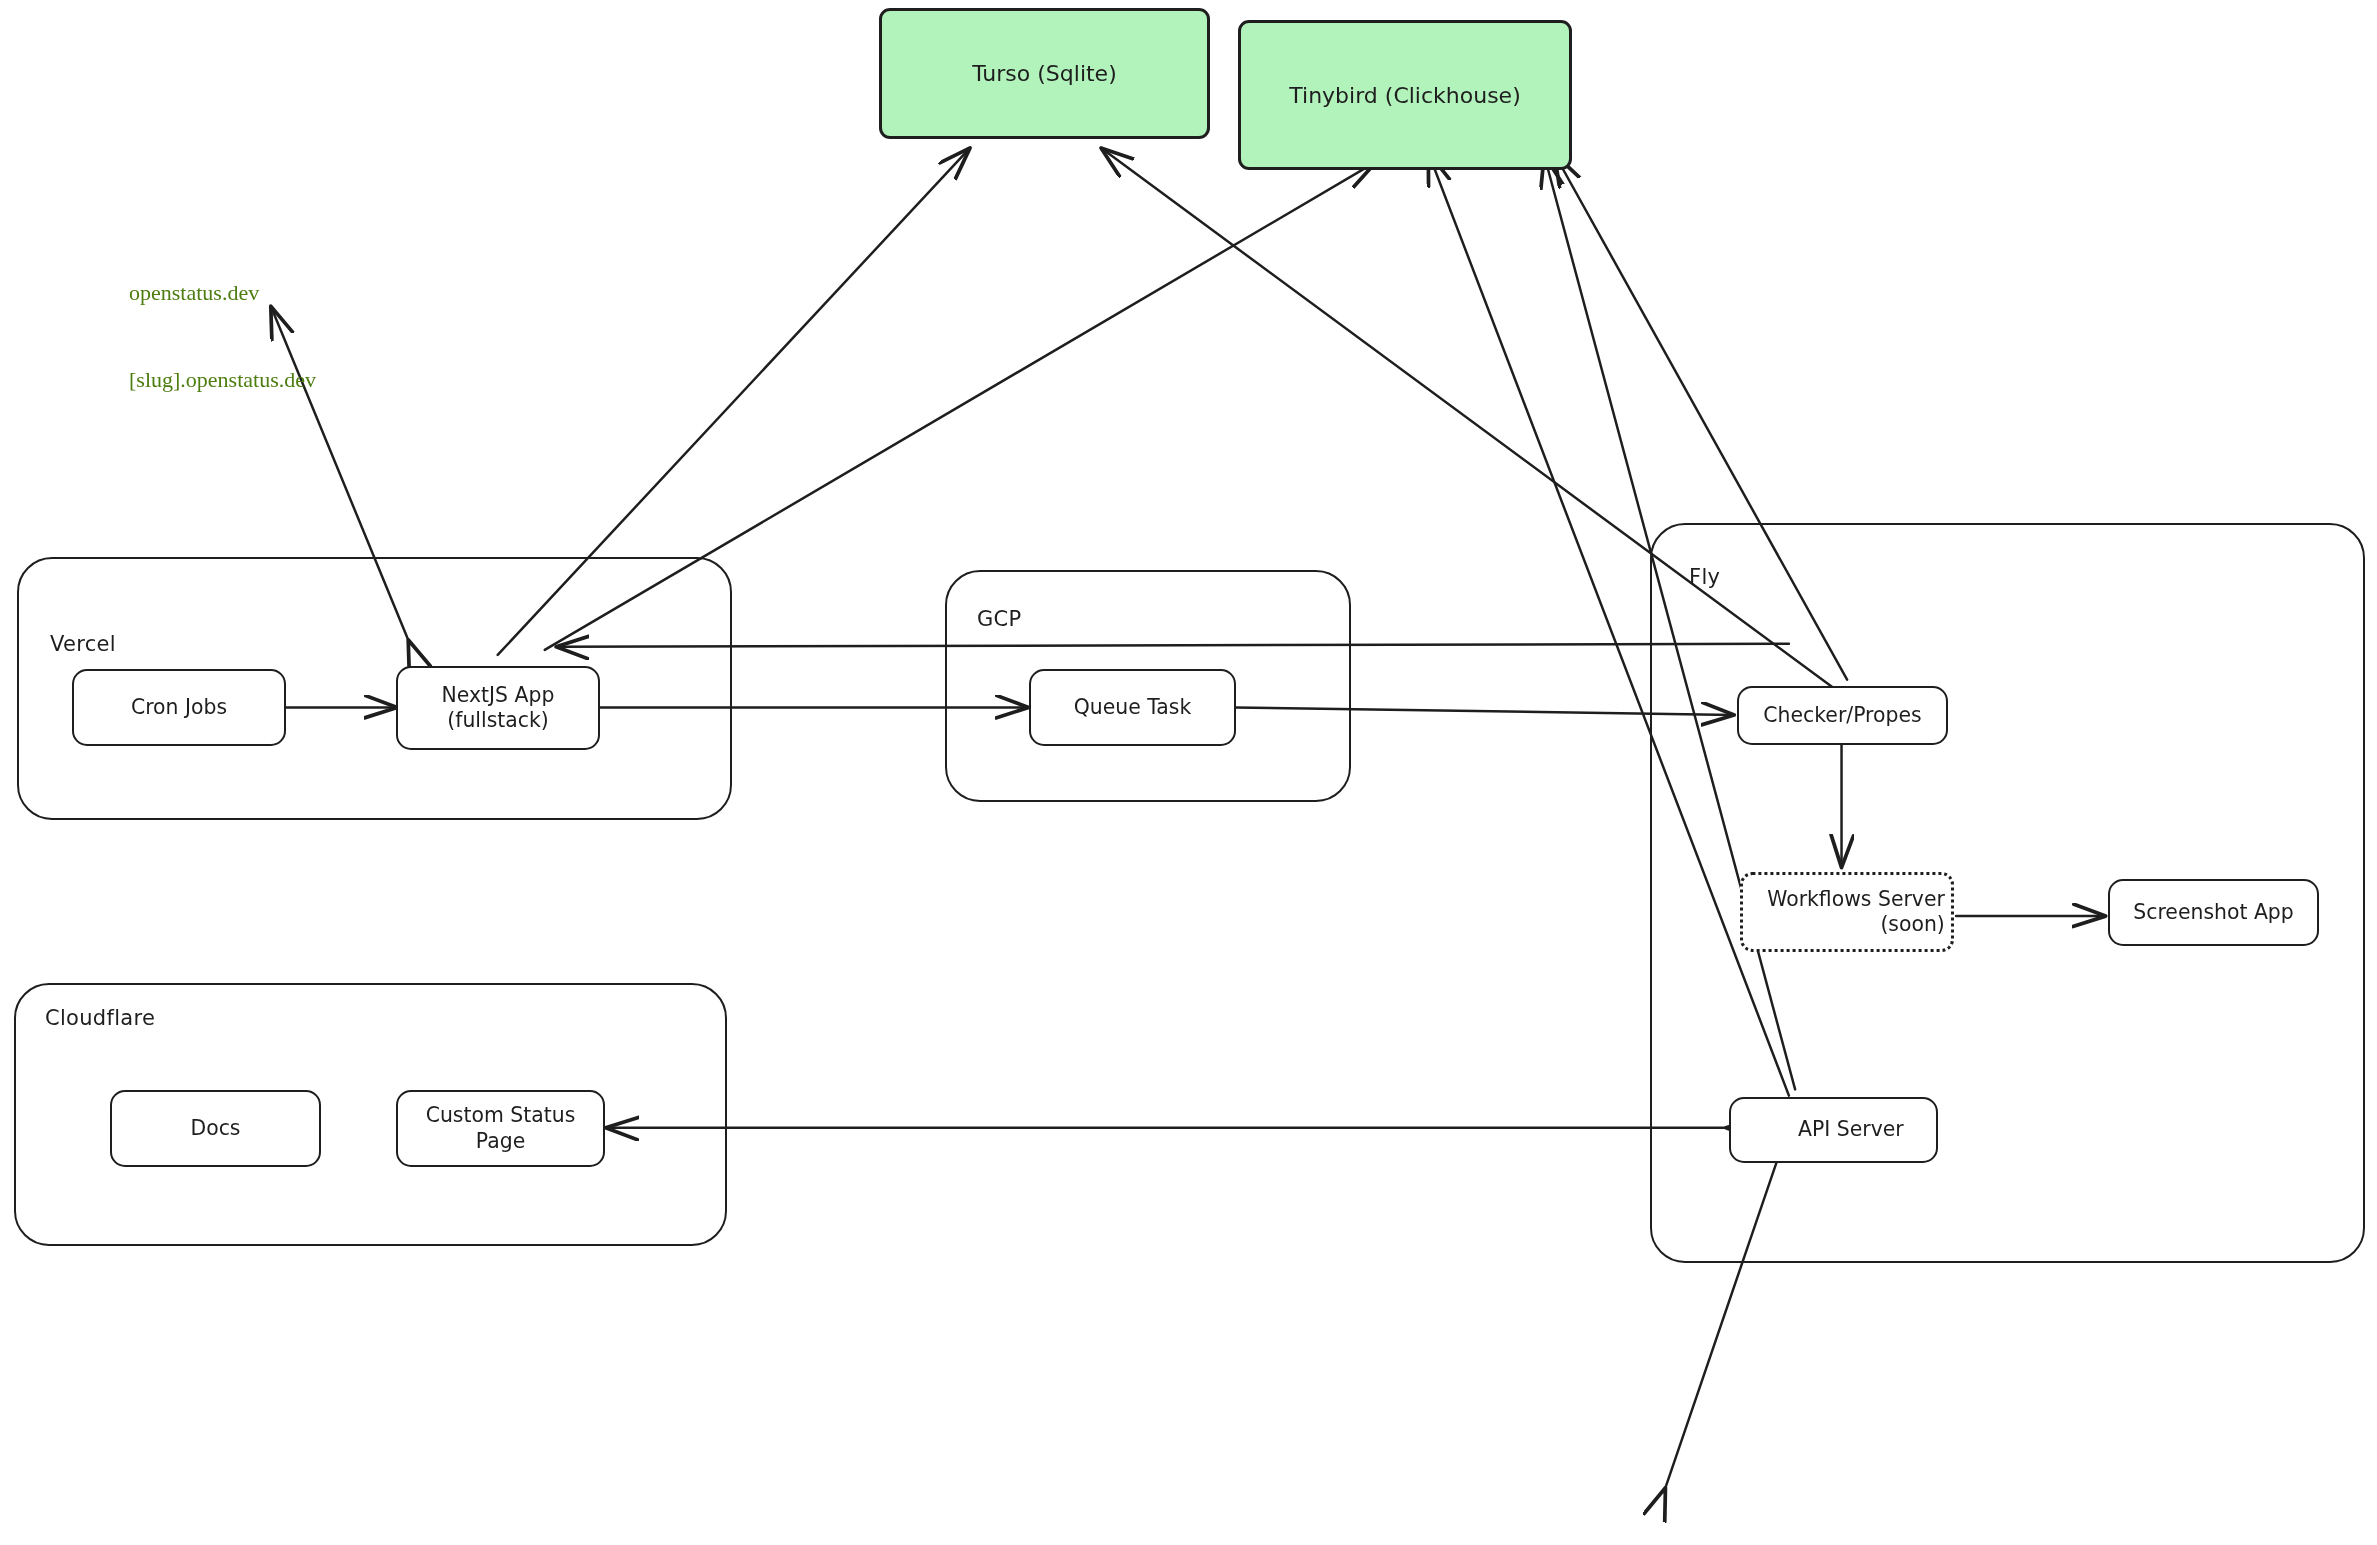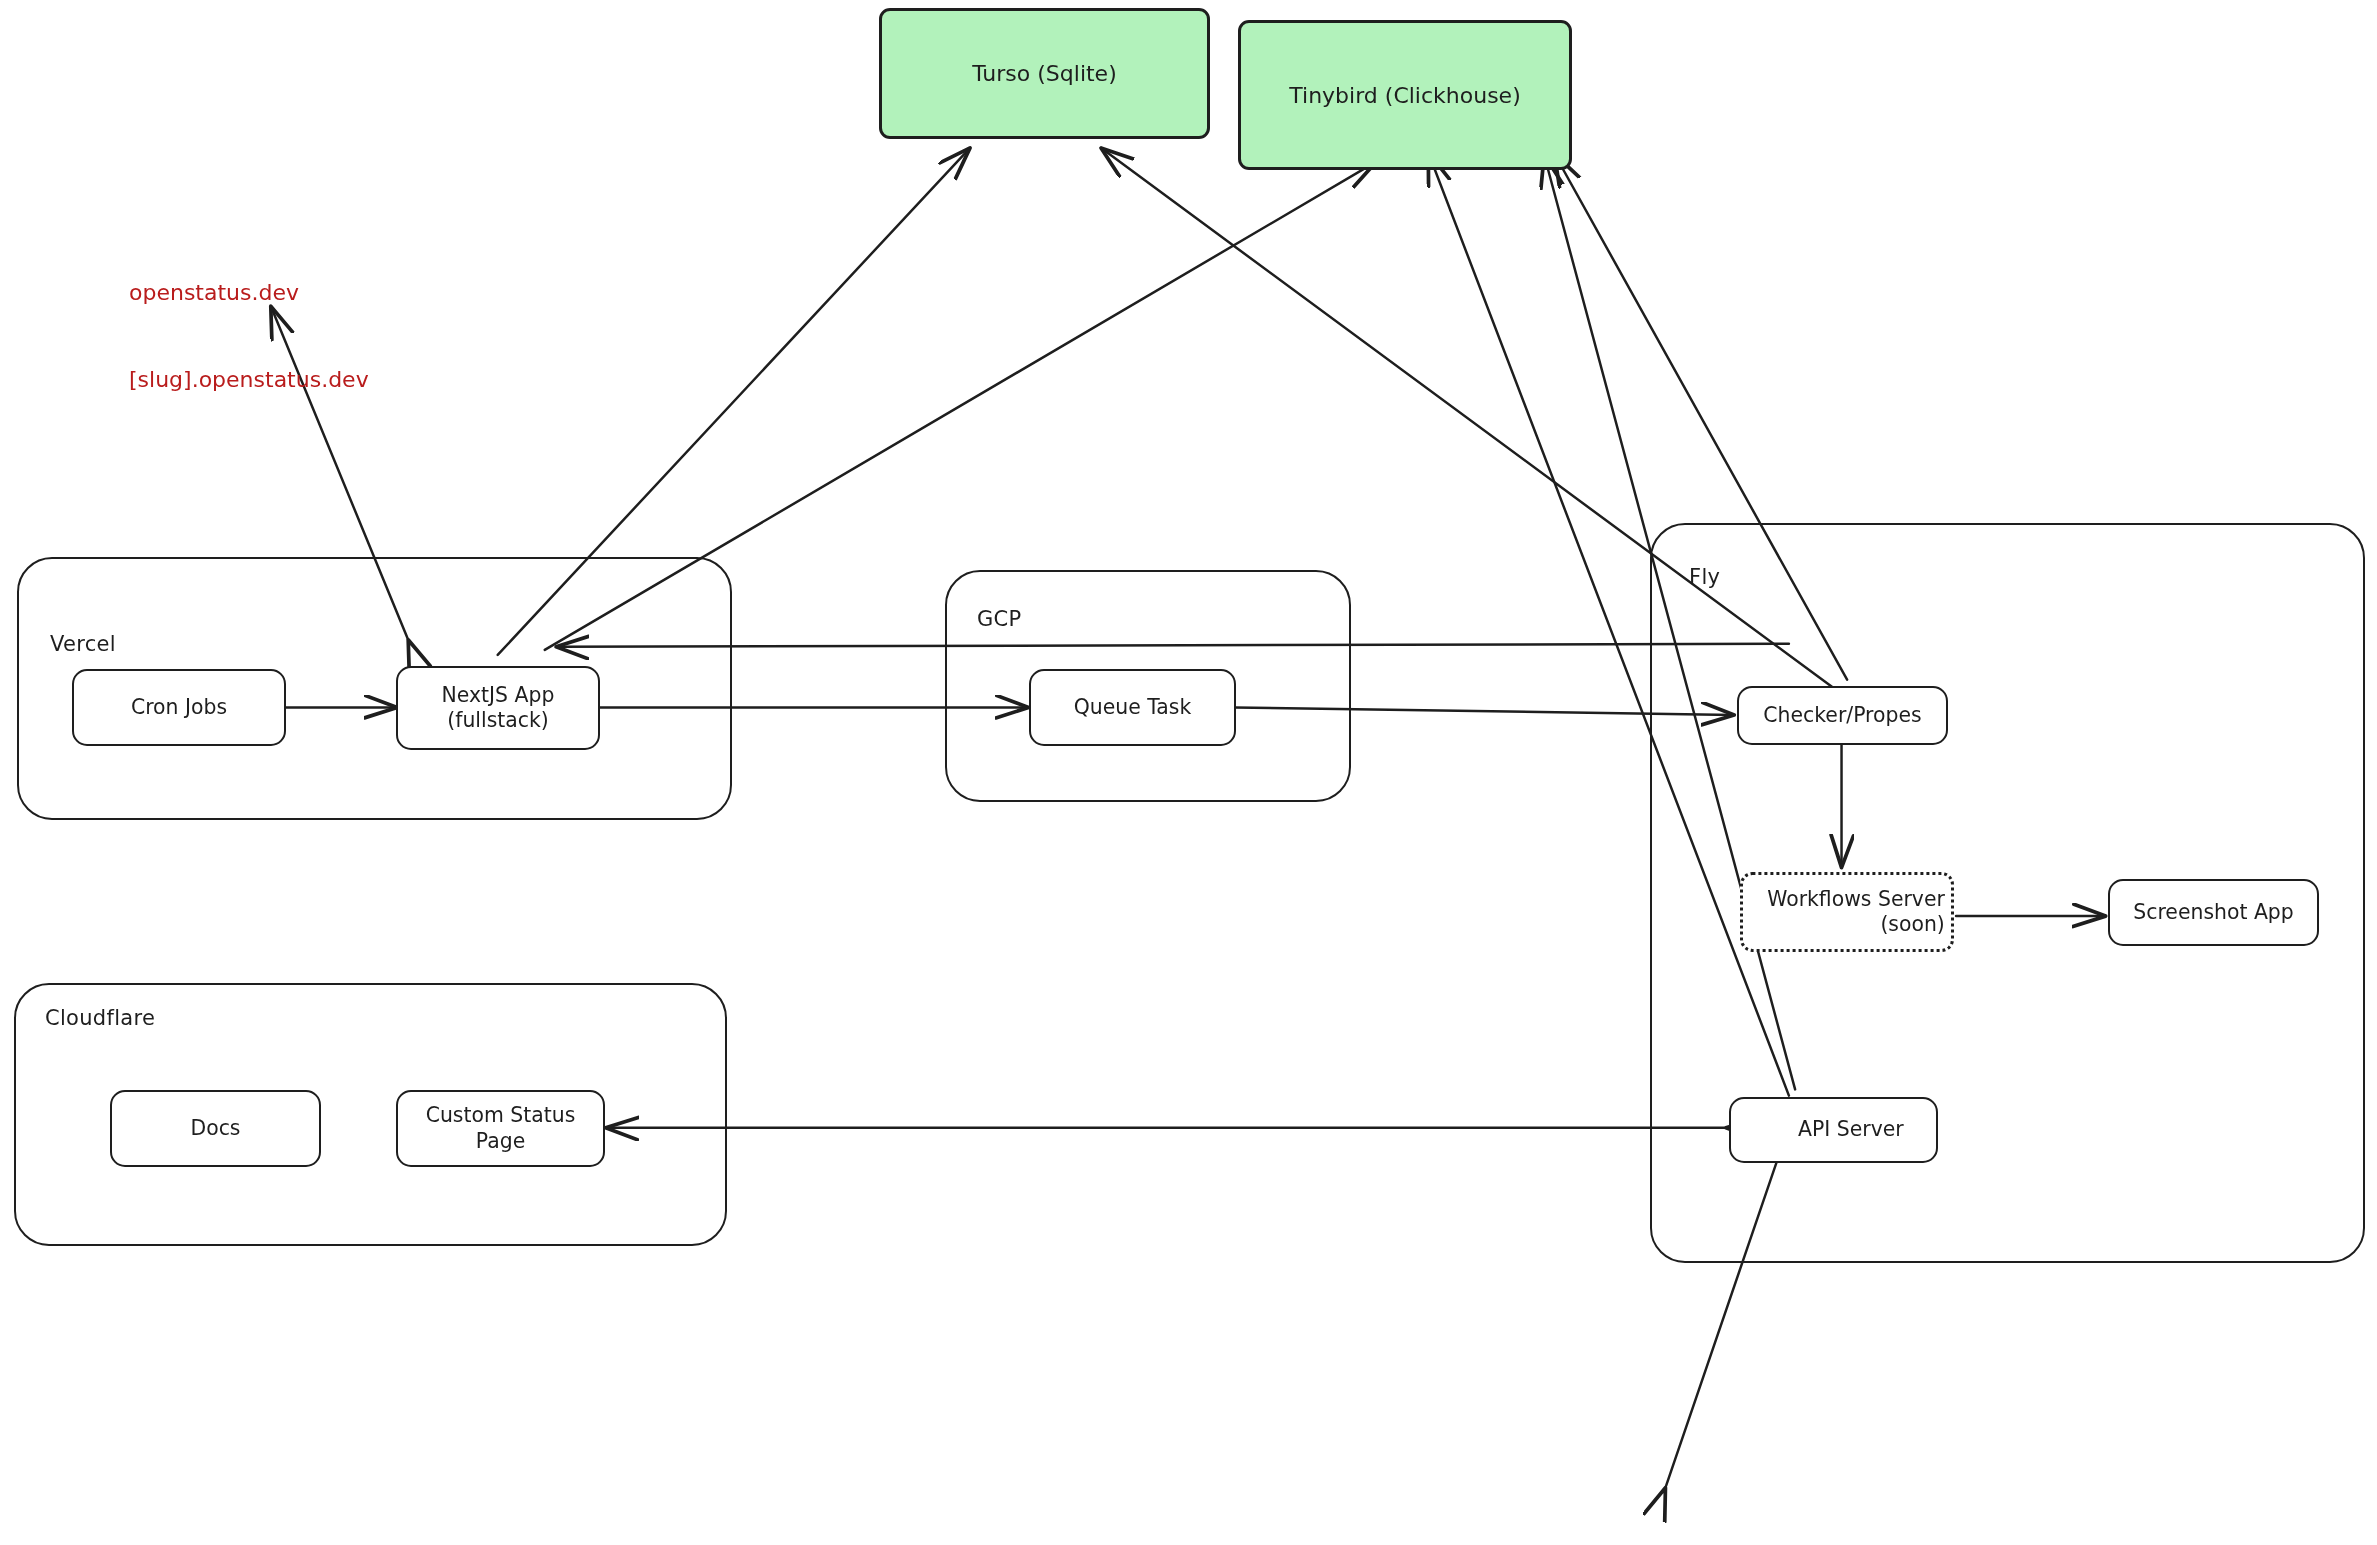--- a/index.html
+++ b/index.html
@@ -66,22 +66,23 @@
     border-radius: 12.4px;
     text-align: right;
   }
   .node .lines { width: 100%; }
   .node .l2 { display: block; }
   
   .freetext {
     position: absolute;
     font-size: 22px;
     line-height: 1.32;
-    color: #b91c1c;
+    color: #4d7c0f;
     white-space: pre;
+    font-family: Liberation Serif, serif;
   }
 </style>
 </head>
 <body>
 
 <div id="canvas">
 
   <svg class="wires" viewBox="0 0 3840 2496">
     <defs>
       <marker id="ah" markerWidth="16" markerHeight="16" refX="13" refY="5.2" orient="auto" markerUnits="strokeWidth">

